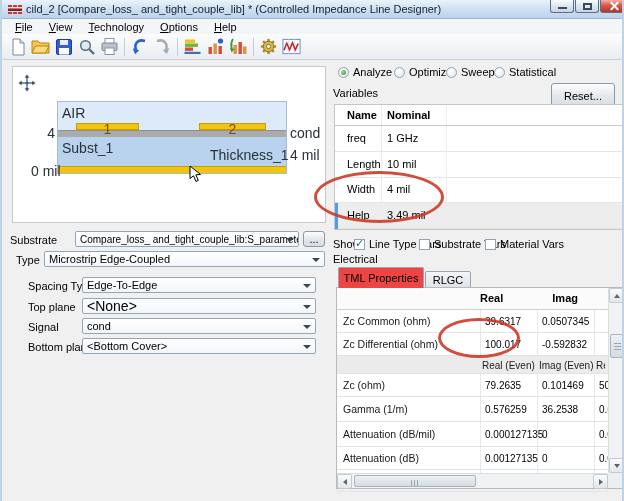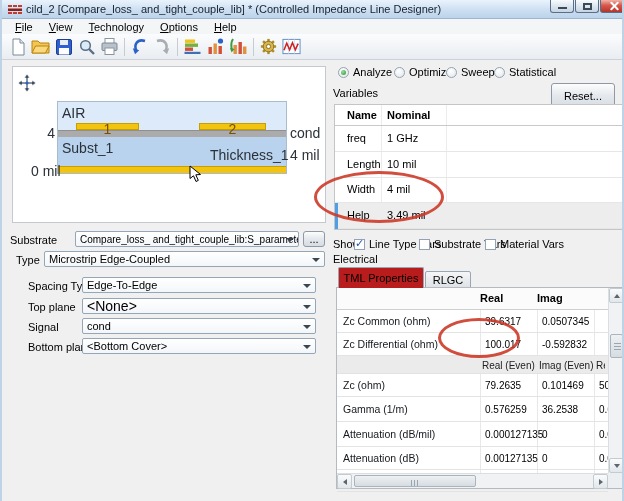--- a/index.html
+++ b/index.html
@@ -53,21 +53,21 @@
   
   .vtable{left:332px;top:104px;width:289px;height:126px;background:#fff;border:1px solid #c5c5c5}
   .vhead{position:absolute;left:0;top:0;width:287px;height:21px;border-bottom:1px solid #c9c9c9;font-weight:bold}
   .vrow{position:absolute;left:0;width:287px;height:26px;border-bottom:1px solid #e6e6e6}
   .vcell-name{position:absolute;left:12px;top:6px}
   .vcell-val{position:absolute;left:52px;top:6px}
   .vline{position:absolute;top:0;width:1px;height:124px;background:#ececec}
   .sel-sliver{position:absolute;left:0;width:3px;background:#4f9ee8}
 
   
-  .tab-active{position:absolute;background:#b91c1c;border:1px solid #9aa6b2;border-bottom:none;border-radius:2px 2px 0 0;
+  .tab-active{position:absolute;background:#ef4444;border:1px solid #9aa6b2;border-bottom:none;border-radius:2px 2px 0 0;
        text-align:center;font-size:11px;z-index:3}
   .tab{position:absolute;background:linear-gradient(#f5f6f8,#dfe3e7);border:1px solid #9aa6b2;border-radius:2px 2px 0 0;
        text-align:center;font-size:11px}
   .etable{left:334px;top:287px;width:288px;height:202px;background:#fff;border:1px solid #b5bac0;z-index:2}
   .erow{position:absolute;left:0;width:271px;border-bottom:1px solid #e3e3e3}
   .ehead{background:#fbfbfb;border-bottom:1px solid #cfcfcf;font-weight:bold}
   .esub{background:#ebebeb;font-size:10px;color:#222}
   .elab{position:absolute;left:6px;top:50%;transform:translateY(-50%);font-size:10.5px;color:#15191d;white-space:nowrap}
   .ev1{position:absolute;left:148px;top:50%;transform:translateY(-50%);font-size:10px;white-space:nowrap}
   .ev2{position:absolute;left:205px;top:50%;transform:translateY(-50%);font-size:10px;white-space:nowrap}
@@ -346,21 +346,21 @@
   <div class="tab-active" style="left:336px;top:267px;width:86px;height:21px;line-height:20px">TML Properties</div>
   <div class="tab" style="left:423px;top:271px;width:46px;height:17px;line-height:16px">RLGC</div>
 
   <div class="abs etable">
     <div class="egrid" style="left:143px"></div>
     <div class="egrid" style="left:200px"></div>
     <div class="egrid" style="left:257px"></div>
 
     <div class="erow ehead" style="top:0;height:22px">
       <span class="abs" style="left:143px;width:57px;top:4px;text-align:left">Real</span>
-      <span class="abs" style="left:200px;width:57px;top:4px;text-align:left">Imag</span>
+      <span class="abs" style="left:184px;width:57px;top:4px;text-align:right">Imag</span>
     </div>
 
     <div class="erow" style="top:22px;height:23px">
       <span class="elab">Zc Common (ohm)</span>
       <span class="ev1">39.6317</span>
       <span class="ev2">0.0507345</span>
     </div>
     <div class="erow" style="top:45px;height:23px">
       <span class="elab">Zc Differential (ohm)</span>
       <span class="ev1">100.017</span>

